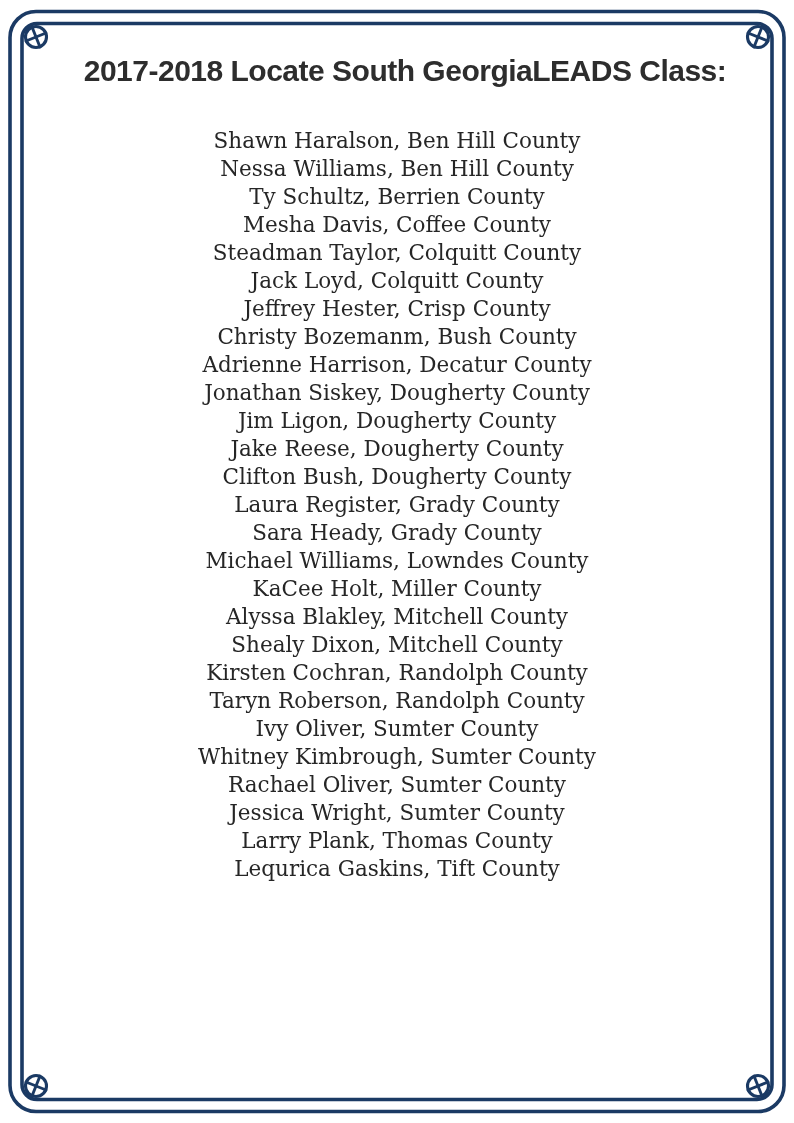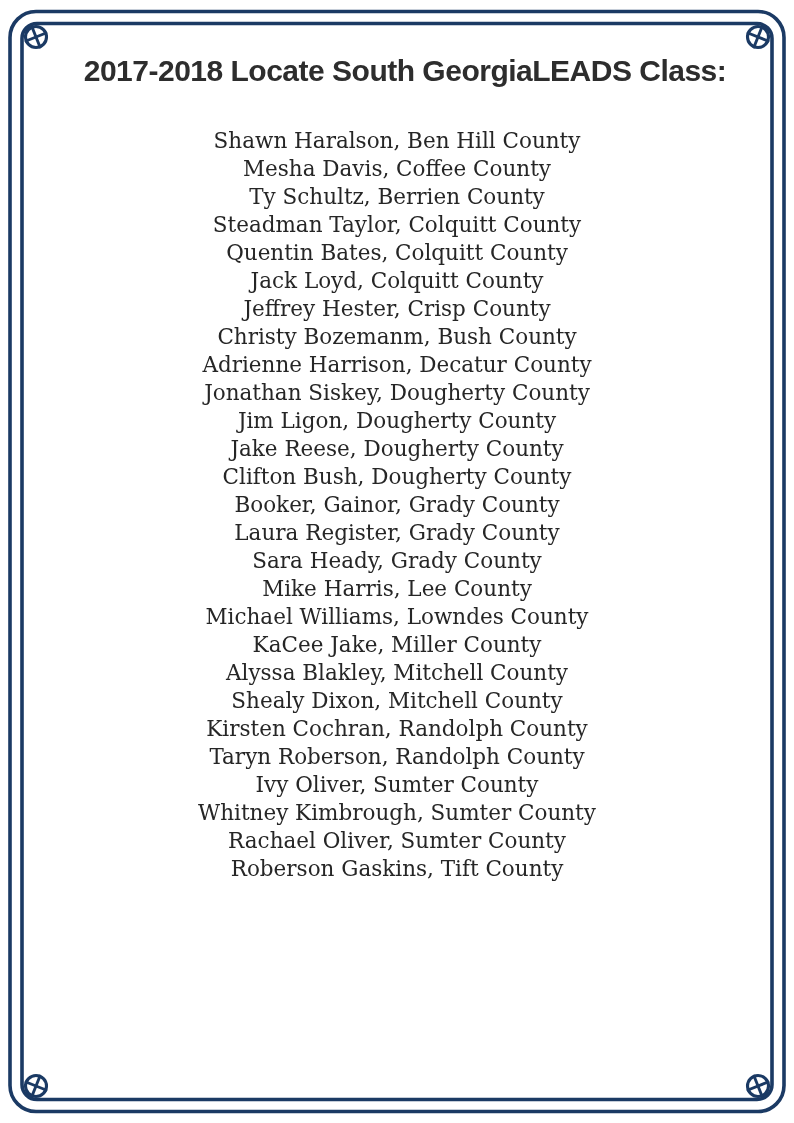--- a/index.html
+++ b/index.html
@@ -100,41 +100,41 @@
       <circle class="knot-circle" cx="758" cy="1086" r="10.5"></circle>
       <line class="knot-chord" x1="748" y1="1090" x2="768" y2="1082"></line>
       <line class="knot-chord" x1="754" y1="1076" x2="762" y2="1096"></line>
     </g>
   </svg>
 
   <h1 class="title">2017-2018 Locate South GeorgiaLEADS Class:</h1>
 
   <div class="roster">
       <div class="roster-line">Shawn Haralson, Ben Hill County</div>
+      <div class="roster-line">Nessa Williams, Ben Hill County</div>
+      <div class="roster-line">Ty Schultz, Berrien County</div>
       <div class="roster-line">Mesha Davis, Coffee County</div>
-      <div class="roster-line">Ty Schultz, Berrien County</div>
       <div class="roster-line">Steadman Taylor, Colquitt County</div>
-      <div class="roster-line">Quentin Bates, Colquitt County</div>
       <div class="roster-line">Jack Loyd, Colquitt County</div>
       <div class="roster-line">Jeffrey Hester, Crisp County</div>
       <div class="roster-line">Christy Bozemanm, Bush County</div>
       <div class="roster-line">Adrienne Harrison, Decatur County</div>
       <div class="roster-line">Jonathan Siskey, Dougherty County</div>
       <div class="roster-line">Jim Ligon, Dougherty County</div>
       <div class="roster-line">Jake Reese, Dougherty County</div>
       <div class="roster-line">Clifton Bush, Dougherty County</div>
-      <div class="roster-line">Booker, Gainor, Grady County</div>
       <div class="roster-line">Laura Register, Grady County</div>
       <div class="roster-line">Sara Heady, Grady County</div>
-      <div class="roster-line">Mike Harris, Lee County</div>
       <div class="roster-line">Michael Williams, Lowndes County</div>
-      <div class="roster-line">KaCee Jake, Miller County</div>
+      <div class="roster-line">KaCee Holt, Miller County</div>
       <div class="roster-line">Alyssa Blakley, Mitchell County</div>
       <div class="roster-line">Shealy Dixon, Mitchell County</div>
       <div class="roster-line">Kirsten Cochran, Randolph County</div>
       <div class="roster-line">Taryn Roberson, Randolph County</div>
       <div class="roster-line">Ivy Oliver, Sumter County</div>
       <div class="roster-line">Whitney Kimbrough, Sumter County</div>
       <div class="roster-line">Rachael Oliver, Sumter County</div>
-      <div class="roster-line">Roberson Gaskins, Tift County</div>
+      <div class="roster-line">Jessica Wright, Sumter County</div>
+      <div class="roster-line">Larry Plank, Thomas County</div>
+      <div class="roster-line">Lequrica Gaskins, Tift County</div>
     </div>
 
 </div>
 
 </body></html>

